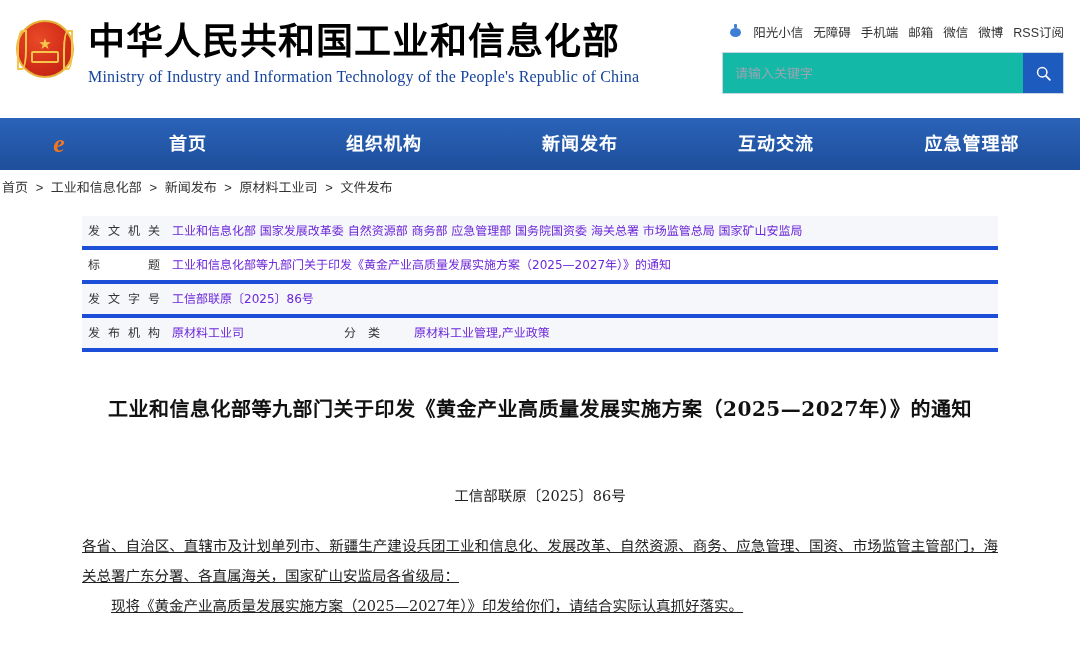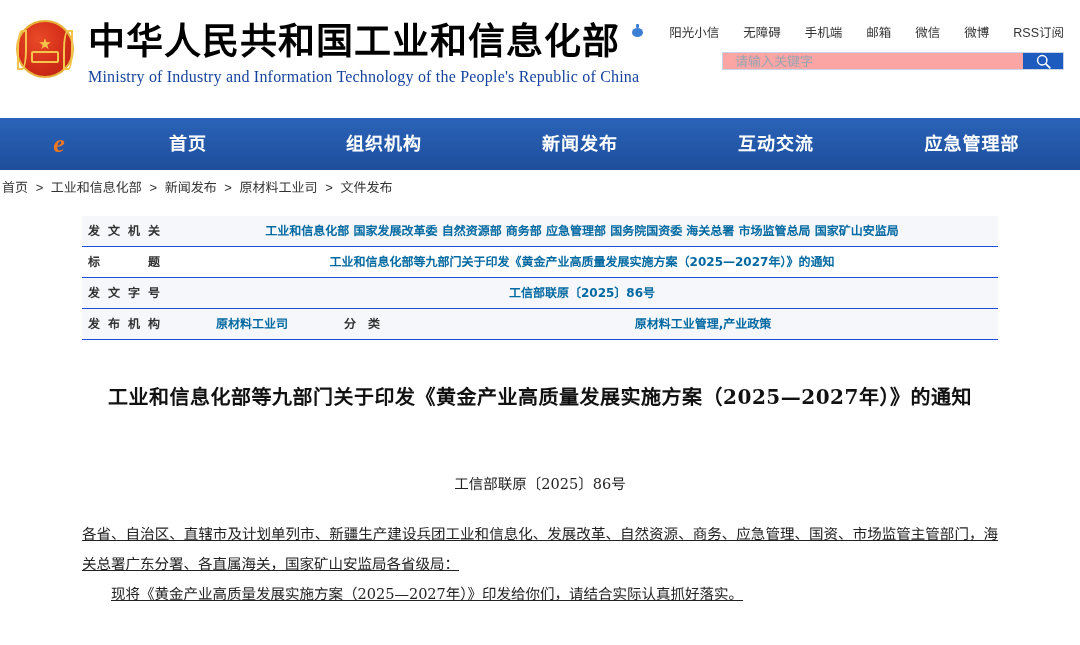--- a/index.html
+++ b/index.html
@@ -94,21 +94,21 @@
   .header-right {
     position: absolute;
     right: 16px;
     top: 22px;
     width: 342px;
   }
   .top-links {
     display: flex;
     align-items: center;
     justify-content: flex-end;
-    gap: 24px;
+    gap: 10px;
     font-size: 12.5px;
     color: #333333;
     height: 18px;
   }
   .top-links .link { cursor: pointer; white-space: nowrap; }
   .sun-icon {
     width: 15px; height: 15px;
     position: relative;
     flex: 0 0 auto;
   }
@@ -122,24 +122,24 @@
   .sun-icon .ray {
     position: absolute;
     left: 6px; top: 0px;
     width: 3px; height: 4px;
     background: #3d7fd4;
     border-radius: 1px;
   }
   .search-row {
     margin-top: 12px;
     display: flex;
-    height: 18px;
+    height: 42px;
     border: 1px solid #c9d4e4;
     box-sizing: border-box;
-    background: #fca5a5;
+    background: #14b8a6;
   }
   .search-input {
     flex: 1 1 auto;
     border: none;
     outline: none;
     padding: 0 12px;
     font-size: 13px;
     color: #333;
     font-family: "Liberation Sans", sans-serif;
     background: transparent;
@@ -222,33 +222,32 @@
     border-collapse: collapse;
     width: 100%;
     font-size: 12px;
     color: #333333;
     font-family: "DejaVu Sans", "Liberation Sans", sans-serif;
   }
   .meta-table td {
     padding: 7px 6px;
     vertical-align: middle;
     line-height: 16px;
-    border-bottom: 1px solid #1d4ed8;
-    font-weight: bold;
+    border-bottom: 4px solid #1d4ed8;
   }
   .meta-table tr.alt td { background: #f5f7fa; }
   .meta-label {
     width: 72px;
     color: #333333;
     white-space: nowrap;
     text-align: justify;
     text-align-last: justify;
   }
   .meta-label-2 { width: 58px; white-space: nowrap; }
-  .meta-val { color: #0369a1; text-align: center; }
+  .meta-val { color: #6d28d9; }
 
   .doc-title {
     text-align: center;
     font-family: "DejaVu Serif", "Liberation Serif", serif;
     font-size: 20px;
     font-weight: bold;
     color: #111111;
     line-height: 34px;
     margin: 40px 0 0 0;
     letter-spacing: 0.5px;

